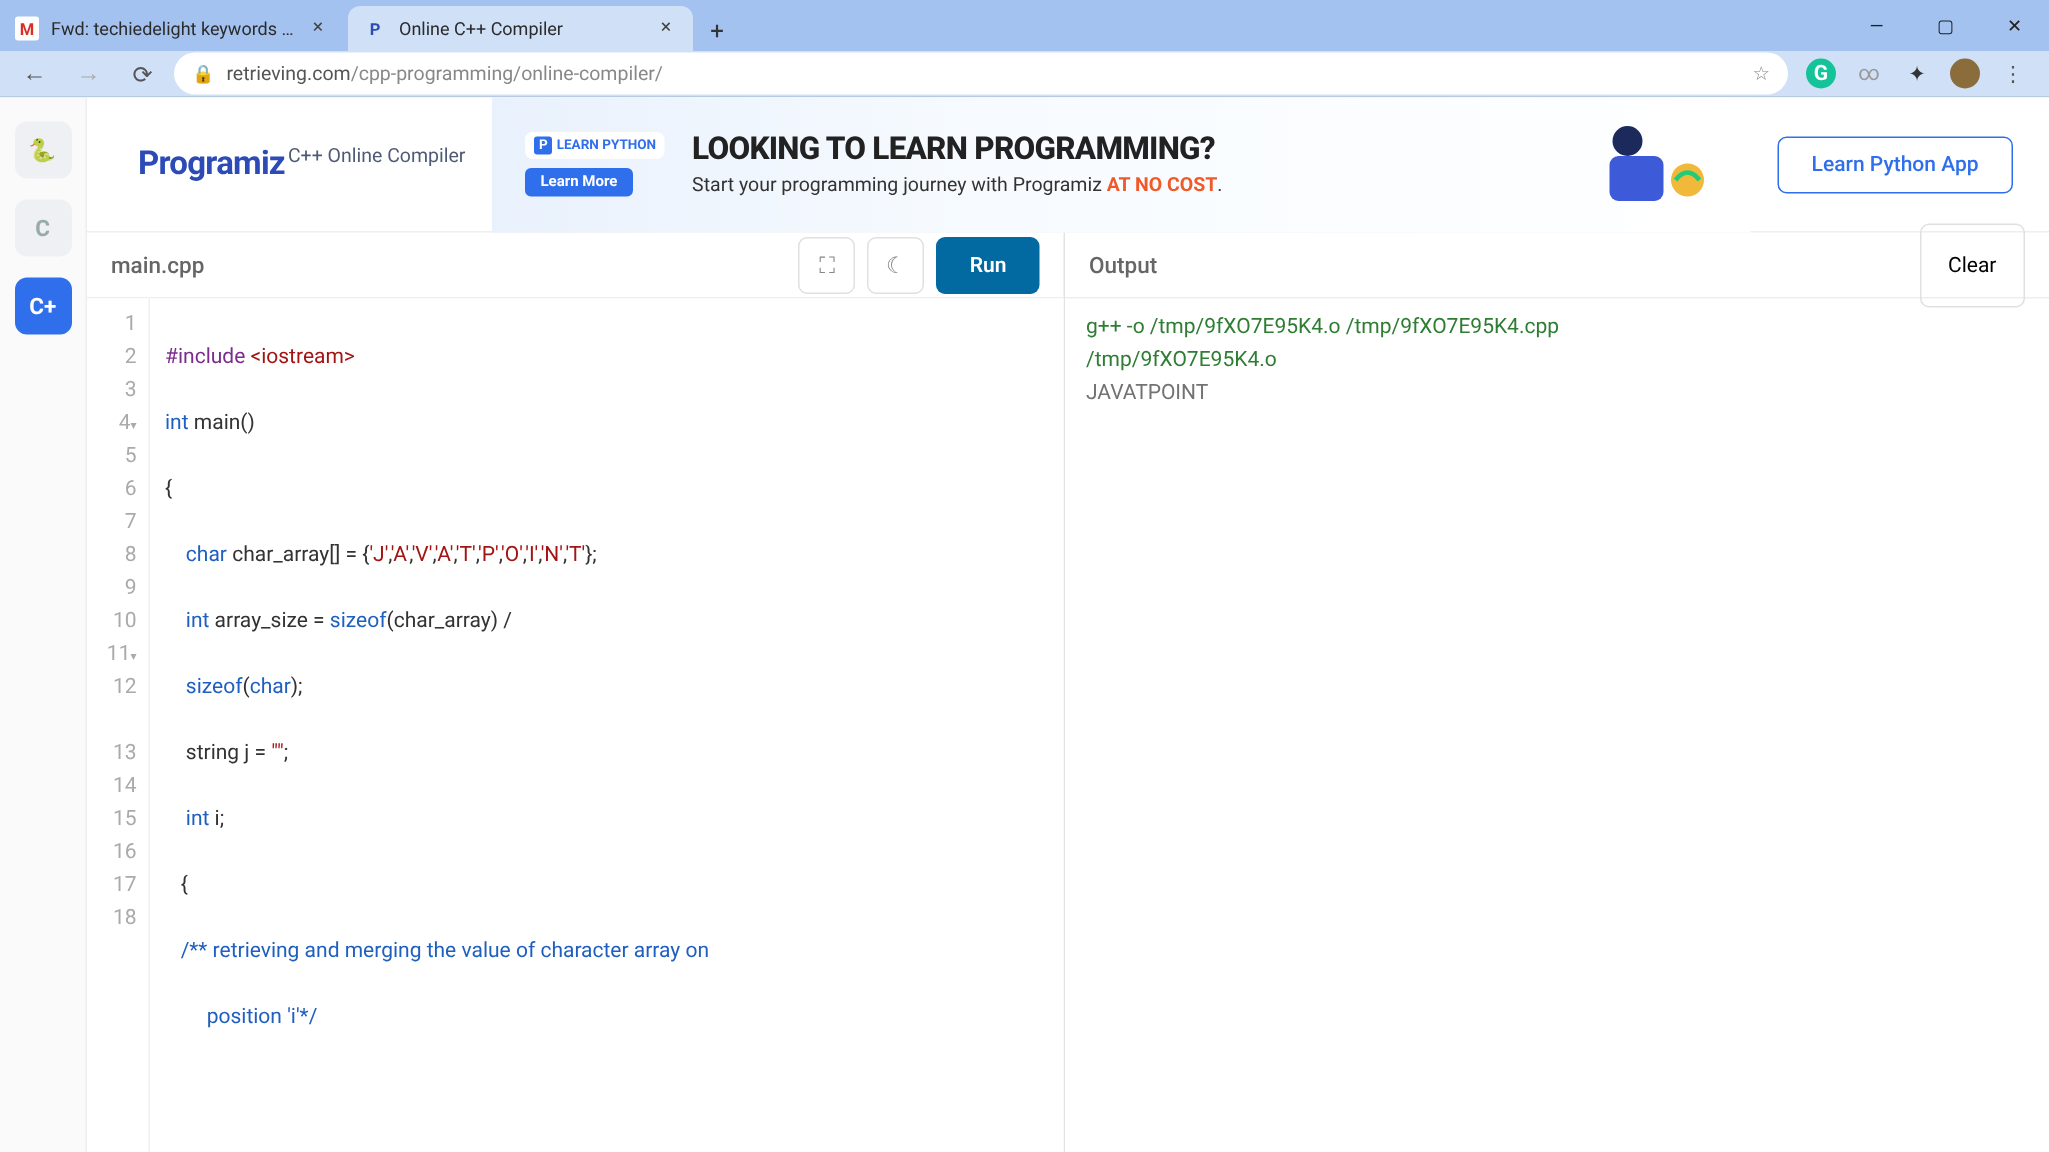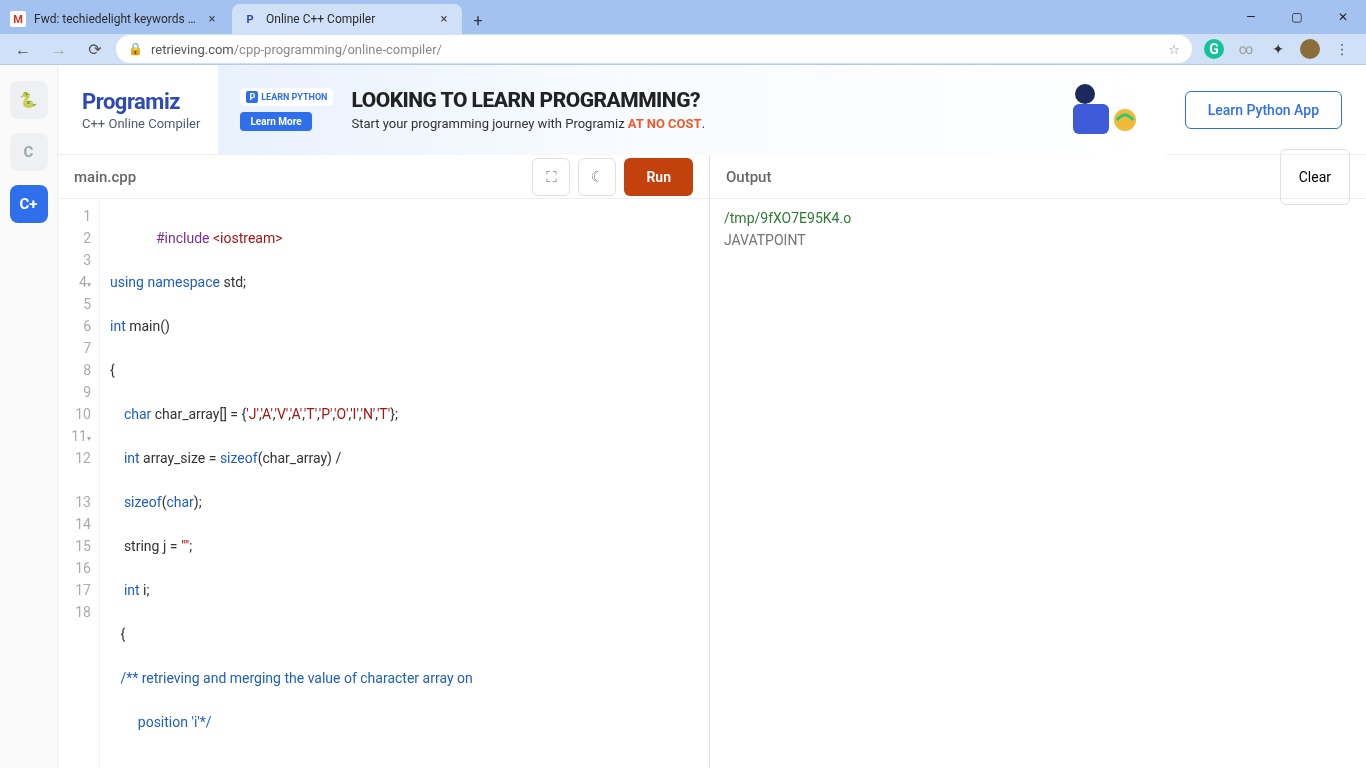--- a/index.html
+++ b/index.html
@@ -24,49 +24,49 @@
 .ext-icons { display: flex; gap: 12px; align-items: center; padding: 0 6px; }
 .ext-icon { width: 20px; height: 20px; display: flex; align-items: center; justify-content: center; font-size: 14px; }
 .content { flex: 1; display: flex; background: #fff; }
 .leftnav { width: 58px; background: #fafafa; border-right: 1px solid #eee; display: flex; flex-direction: column; align-items: center; padding-top: 16px; gap: 14px; }
 .leftnav-btn { width: 38px; height: 38px; border-radius: 8px; display: flex; align-items: center; justify-content: center; font-size: 15px; font-weight: bold; }
 .leftnav-btn.py { background: #eef0f3; color: #9aa; }
 .leftnav-btn.c { background: #eef0f3; color: #9aa; }
 .leftnav-btn.cpp { background: #2f6fec; color: #fff; }
 .main { flex: 1; display: flex; flex-direction: column; }
 .banner { height: 90px; display: flex; align-items: center; justify-content: space-between; padding: 0 24px; background: #fff; border-bottom: 1px solid #eee; }
-.brand { display: flex; flex-direction: column; gap: 2px; }
+.brand { display: flex; flex-direction: row; gap: 2px; margin-left: 10px; }
 .brand-name { font-size: 22px; font-weight: bold; color: #2d4bb7; letter-spacing: -0.5px; }
 .brand-name .p { color: #2d4bb7; }
 .brand-sub { font-size: 13px; color: #4f5b76; }
 .ad { flex: 1; display: flex; align-items: center; gap: 18px; padding: 0 22px; background: linear-gradient(90deg,#e9f1fc 0%, #f7fbff 40%, #fff 100%); height: 90px; margin: 0 18px; position:relative; }
 .ad-left { display: flex; flex-direction: column; gap: 6px; align-items: flex-start; }
 .ad-badge { background: #fff; border-radius: 5px; font-size: 9px; color: #2f6fec; font-weight: bold; padding: 3px 6px; display:flex; align-items:center; gap:3px;}
 .ad-learnmore { background: #2f6fec; color: #fff; border-radius: 4px; font-size: 10px; padding: 4px 10px; font-weight: bold; }
 .ad-txt { display: flex; flex-direction: column; gap: 4px; }
 .ad-head { font-size: 21px; font-weight: 800; color: #222; letter-spacing: -0.5px;}
 .ad-sub { font-size: 13px; color: #333; text-align: right; }
 .ad-sub .red { color: #f05a28; font-weight: bold; }
 .ad-illus { width: 90px; height: 80px; margin-left:auto; display:flex; align-items:center; justify-content:center;}
 .learn-btn { border: 1px solid #2f6fec; color: #2f6fec; border-radius: 6px; padding: 10px 22px; font-size: 14px; font-weight: 500; }
 .workarea { flex: 1; display: flex; }
 .editor-pane { width: 652px; border-right: 1px solid #e3e3e3; display: flex; flex-direction: column; }
 .output-pane { flex: 1; display: flex; flex-direction: column; }
 .pane-header { height: 44px; display: flex; align-items: center; padding: 0 16px; border-bottom: 1px solid #eee; gap: 8px; }
 .fn { font-size: 15px; color: #666; font-weight: 500;}
 .pane-header .sp { flex: 1; }
 .sq-btn { width: 38px; height: 38px; border: 1px solid #e0e0e0; border-radius: 6px; display: flex; align-items: center; justify-content: center; color: #888; font-size: 15px; }
-.run-btn { background: #c2410c; color: #fff; border-radius: 6px; padding: 0 22px; height: 38px; display: flex; align-items: center; font-size: 14px; font-weight: 600; }
+.run-btn { background: #0369a1; color: #fff; border-radius: 6px; padding: 0 22px; height: 38px; display: flex; align-items: center; font-size: 14px; font-weight: 600; }
 .clear-btn { border: 1px solid #e0e0e0; border-radius: 6px; padding: 0 18px; height: 56px; display: flex; align-items: center; font-size: 14px; color: #000000; }
 .code-area { flex: 1; display: flex; font-family: "Consolas", "Courier New", monospace; font-size: 14px; line-height: 22px; overflow: auto; background: #fff; }
 .gutter { width: 42px; text-align: right; padding: 6px 8px 6px 0; color: #aaa; user-select: none; background:#fff; border-right: 1px solid #f0f0f0;}
 .gutter .ln { height: 22px; }
 .code { padding: 6px 10px; white-space: pre; }
 .code .ln-row { height: 22px; }
-.kw { color: #1e5fbf; } .ty { color: #1e5fbf; } .str { color: #a31515; } .pp { color: #7b2d8e; margin-left: 46px; } .pp2 { color: #a31515; } .cm { color: #1e5fbf; } .nm { color: #333; } .nu { color: #1e8f3e; } .fn2 { color: #1e5fbf; }
+.kw { color: #1e5fbf; } .ty { color: #1e5fbf; } .str { color: #a31515; } .pp { color: #7b2d8e; } .pp2 { color: #a31515; } .cm { color: #1e5fbf; } .nm { color: #333; } .nu { color: #1e8f3e; } .fn2 { color: #1e5fbf; }
 .output-text { flex: 1; padding: 8px 14px; font-family: "Consolas", "Courier New", monospace; font-size: 14px; line-height: 22px; }
 .output-text .g { color: #2e7d32; }
 .output-text .n { color: #737373; }
 </style>
 </head>
 <body>
 
 <div class="titlebar">
   <div class="tabs">
     <div class="tab inactive">
@@ -169,21 +169,20 @@
               <div class="ln">&nbsp;</div>
               <div class="ln">13</div>
               <div class="ln">14</div>
               <div class="ln">15</div>
               <div class="ln">16</div>
               <div class="ln">17</div>
               <div class="ln">18</div>
           </div>
           <div class="code">
 <div class="ln-row"><span class="pp">#include </span><span class="pp2">&lt;iostream&gt;</span></div>
-<div class="ln-row"><span class="kw">using</span><span class="kw"> namespace</span><span class="nm"> std;</span></div>
 <div class="ln-row"><span class="ty">int</span><span class="nm"> main()</span></div>
 <div class="ln-row"><span class="nm">{</span></div>
 <div class="ln-row"><span class="ty">    char</span><span class="nm"> char_array[] = {</span><span class="str">'J'</span><span class="nm">,</span><span class="str">'A'</span><span class="nm">,</span><span class="str">'V'</span><span class="nm">,</span><span class="str">'A'</span><span class="nm">,</span><span class="str">'T'</span><span class="nm">,</span><span class="str">'P'</span><span class="nm">,</span><span class="str">'O'</span><span class="nm">,</span><span class="str">'I'</span><span class="nm">,</span><span class="str">'N'</span><span class="nm">,</span><span class="str">'T'</span><span class="nm">};</span></div>
 <div class="ln-row"><span class="ty">    int</span><span class="nm"> array_size = </span><span class="fn2">sizeof</span><span class="nm">(char_array) /</span></div>
 <div class="ln-row"><span class="fn2">    sizeof</span><span class="nm">(</span><span class="ty">char</span><span class="nm">);</span></div>
 <div class="ln-row"><span class="nm">    string j = </span><span class="str">""</span><span class="nm">;</span></div>
 <div class="ln-row"><span class="ty">    int</span><span class="nm"> i;</span></div>
 <div class="ln-row"><span class="nm">   {</span></div>
 <div class="ln-row"><span class="cm">   /** retrieving and merging the value of character array on</span></div>
 <div class="ln-row"><span class="cm">        position 'i'*/</span></div>
@@ -197,19 +196,20 @@
         </div>
       </div>
 
       <div class="output-pane">
         <div class="pane-header">
           <span class="fn">Output</span>
           <span class="sp"></span>
           <div class="clear-btn">Clear</div>
         </div>
         <div class="output-text">
+          <div class="g">g++ -o /tmp/9fXO7E95K4.o /tmp/9fXO7E95K4.cpp</div>
           <div class="g">/tmp/9fXO7E95K4.o</div>
           <div class="n">JAVATPOINT</div>
         </div>
       </div>
     </div>
   </div>
 </div>
 
 </body></html>

